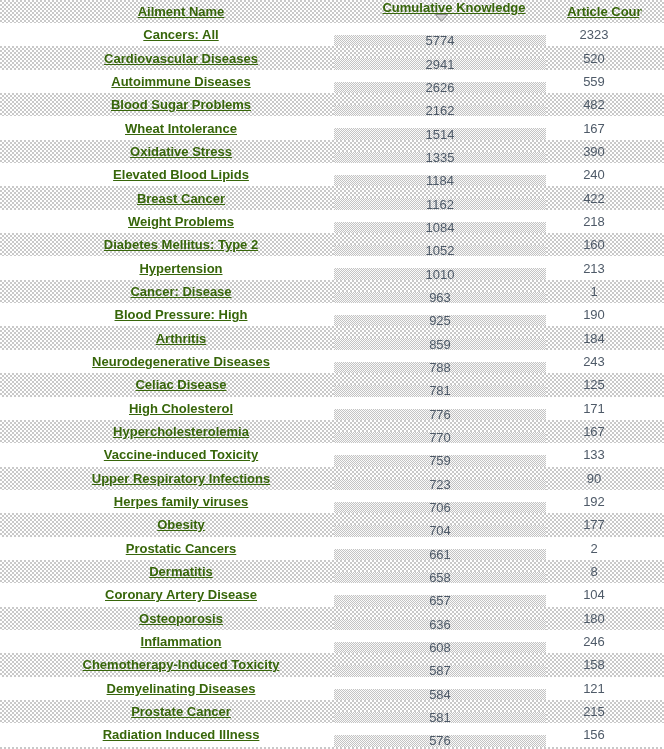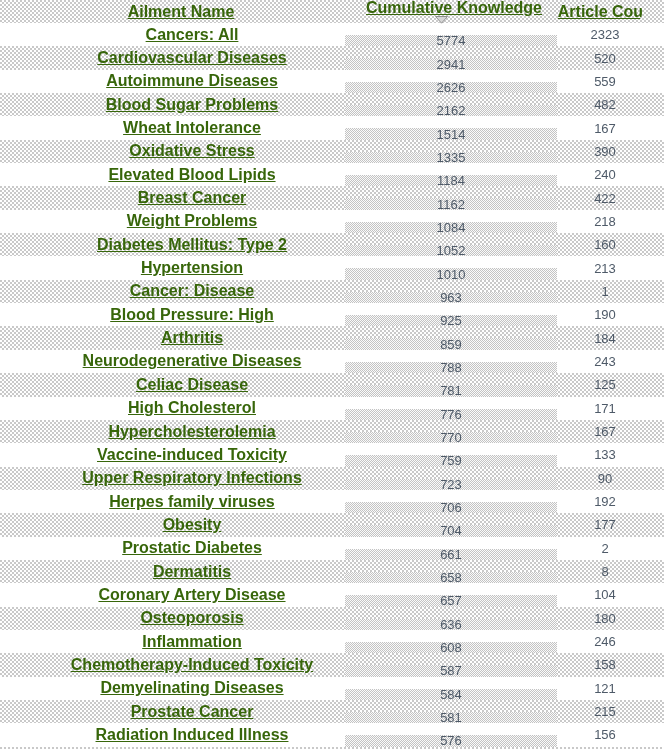--- a/index.html
+++ b/index.html
@@ -32,37 +32,36 @@
   }
   .hrow {
     display: flex;
     height: 23px;
     align-items: center;
   }
   .row {
     display: flex;
     height: 23.35px;
     align-items: stretch;
-    justify-content: center;
   }
   .row.partial { height: 2.65px; }
   .cell {
     flex: none;
     display: flex;
     align-items: center;
     justify-content: center;
     overflow: hidden;
   }
   .c1 { width: 334px; }
   .c2 { width: 212px; flex-direction: column; }
   .c3 { width: 96px; border-radius: 7px; }
   a.green-link, .header-link {
     color: #37660a;
     font-weight: bold;
-    font-size: 16px;
+    font-size: 13px;
     text-decoration: underline;
     cursor: pointer;
     white-space: nowrap;
     margin-left: 28px;
   }
   .num {
     color: #4e5a68;
     font-size: 13px;
     white-space: nowrap;
   }
@@ -356,21 +355,21 @@
     <div class="cell c2 dense">
       <span class="num">704</span>
     </div>
     <div class="cell c3">
       <span class="num">177</span>
     </div>
   </div>
 
   <div class="row">
     <div class="cell c1">
-      <a class="green-link">Prostatic Diabetes</a>
+      <a class="green-link">Prostatic Cancers</a>
     </div>
     <div class="cell c2 dense">
       <span class="num">661</span>
     </div>
     <div class="cell c3">
       <span class="num">2</span>
     </div>
   </div>
 
   <div class="row hatch">

